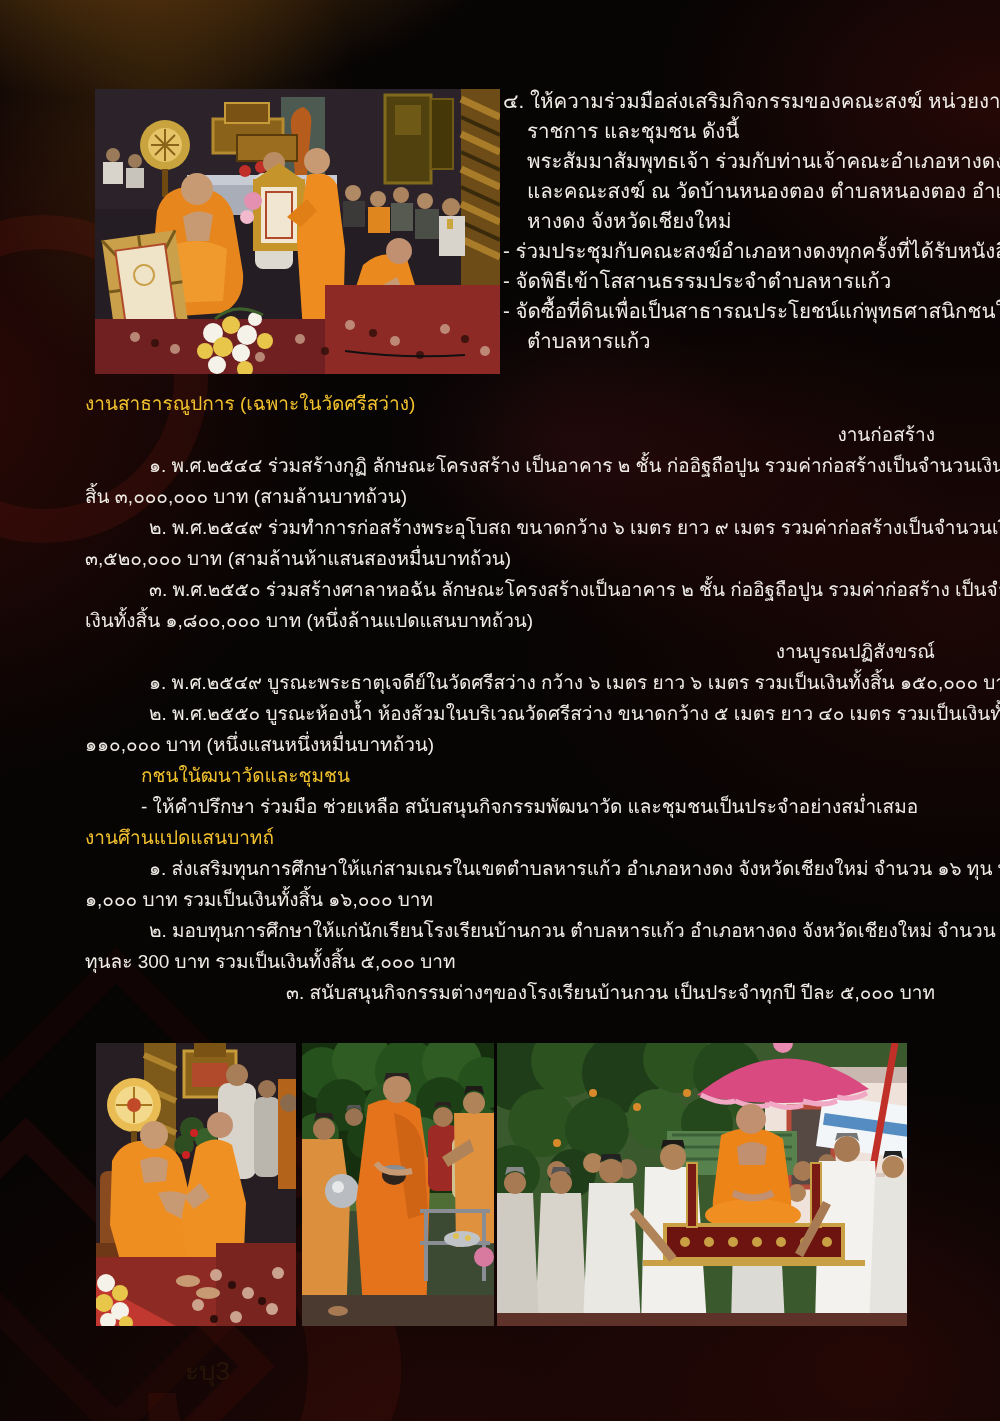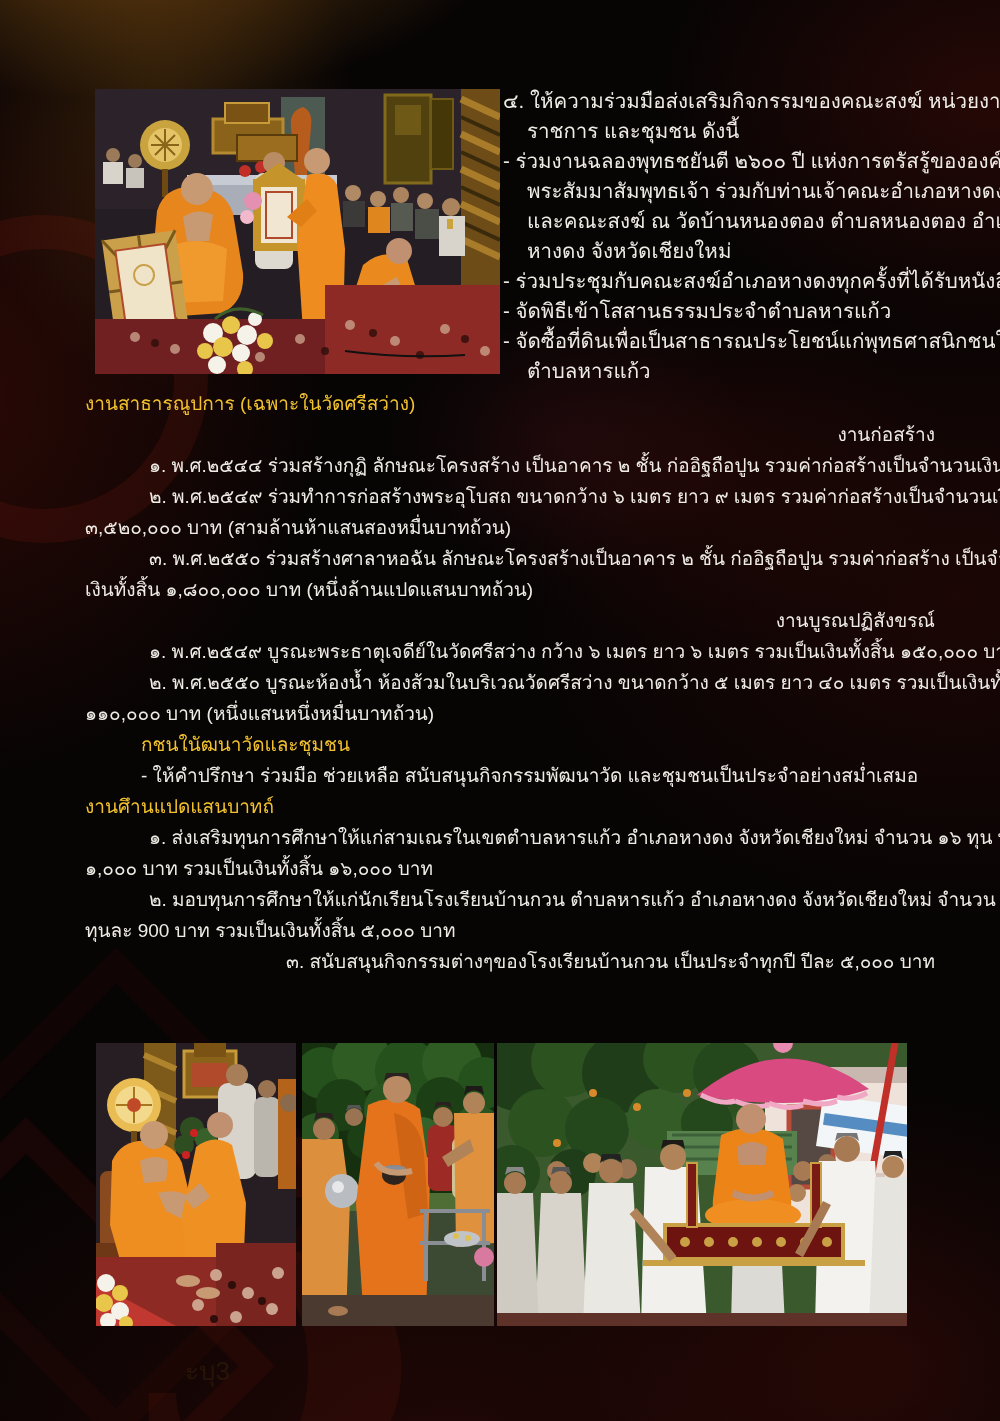--- a/index.html
+++ b/index.html
@@ -182,49 +182,49 @@
           <circle cx="150" cy="280" r="8" fill="#e8c64a"></circle>
         <path d="M120 230 q20 -18 48 -4" stroke="#3e5e2a" stroke-width="3" fill="none"></path>
       </g>
       <path d="M250 262 q60 8 120 4" stroke="#111" stroke-width="2" fill="none"></path>
     </svg>
   </div>
 
   <div class="intro-col">
       <div class="ln ind-0">๔. ให้ความร่วมมือส่งเสริมกิจกรรมของคณะสงฆ์ หน่วยงาน</div>
       <div class="ln ind-1">ราชการ และชุมชน ดังนี้</div>
-      <div class="ln ind-0">- ร่วมงานฉลองพุทธชยันตี ๒๖๐๐ ปี แห่งการตรัสรู้ขององค์</div>
       <div class="ln ind-1">พระสัมมาสัมพุทธเจ้า ร่วมกับท่านเจ้าคณะอำเภอหางดง</div>
       <div class="ln ind-1">และคณะสงฆ์ ณ วัดบ้านหนองตอง ตำบลหนองตอง อำเภอ</div>
       <div class="ln ind-1">หางดง จังหวัดเชียงใหม่</div>
       <div class="ln ind-0">- ร่วมประชุมกับคณะสงฆ์อำเภอหางดงทุกครั้งที่ได้รับหนังสือ</div>
       <div class="ln ind-0">- จัดพิธีเข้าโสสานธรรมประจำตำบลหารแก้ว</div>
       <div class="ln ind-0">- จัดซื้อที่ดินเพื่อเป็นสาธารณประโยชน์แก่พุทธศาสนิกชนใน</div>
       <div class="ln ind-1">ตำบลหารแก้ว</div>
     </div>
 
   <div class="body-col">
       <div class="ln ind-0 gold">งานสาธารณูปการ (เฉพาะในวัดศรีสว่าง)</div>
       <div class="ln ind-2">งานก่อสร้าง</div>
       <div class="ln ind-2">๑. พ.ศ.๒๕๔๔ ร่วมสร้างกุฏิ ลักษณะโครงสร้าง เป็นอาคาร ๒ ชั้น ก่ออิฐถือปูน รวมค่าก่อสร้างเป็นจำนวนเงินทั้ง</div>
+      <div class="ln ind-0">สิ้น ๓,๐๐๐,๐๐๐ บาท (สามล้านบาทถ้วน)</div>
       <div class="ln ind-2">๒. พ.ศ.๒๕๔๙ ร่วมทำการก่อสร้างพระอุโบสถ ขนาดกว้าง ๖ เมตร ยาว ๙ เมตร รวมค่าก่อสร้างเป็นจำนวนเงินทั้งสิ้น</div>
       <div class="ln ind-0">๓,๕๒๐,๐๐๐ บาท (สามล้านห้าแสนสองหมื่นบาทถ้วน)</div>
       <div class="ln ind-2">๓. พ.ศ.๒๕๕๐ ร่วมสร้างศาลาหอฉัน ลักษณะโครงสร้างเป็นอาคาร ๒ ชั้น ก่ออิฐถือปูน รวมค่าก่อสร้าง เป็นจำนวน</div>
       <div class="ln ind-0">เงินทั้งสิ้น ๑,๘๐๐,๐๐๐ บาท (หนึ่งล้านแปดแสนบาทถ้วน)</div>
       <div class="ln ind-2">งานบูรณปฏิสังขรณ์</div>
       <div class="ln ind-2">๑. พ.ศ.๒๕๔๙ บูรณะพระธาตุเจดีย์ในวัดศรีสว่าง กว้าง ๖ เมตร ยาว ๖ เมตร รวมเป็นเงินทั้งสิ้น ๑๕๐,๐๐๐ บาท</div>
       <div class="ln ind-2">๒. พ.ศ.๒๕๕๐ บูรณะห้องน้ำ ห้องส้วมในบริเวณวัดศรีสว่าง ขนาดกว้าง ๕ เมตร ยาว ๔๐ เมตร รวมเป็นเงินทั้งสิ้น</div>
       <div class="ln ind-0">๑๑๐,๐๐๐ บาท (หนึ่งแสนหนึ่งหมื่นบาทถ้วน)</div>
       <div class="ln ind-1 gold">กชนในัฒนาวัดและชุมชน</div>
       <div class="ln ind-1">- ให้คำปรึกษา ร่วมมือ ช่วยเหลือ สนับสนุนกิจกรรมพัฒนาวัด และชุมชนเป็นประจำอย่างสม่ำเสมอ</div>
       <div class="ln ind-0 gold">งานศึานแปดแสนบาทถ์</div>
       <div class="ln ind-2">๑. ส่งเสริมทุนการศึกษาให้แก่สามเณรในเขตตำบลหารแก้ว อำเภอหางดง จังหวัดเชียงใหม่ จำนวน ๑๖ ทุน ทุนละ</div>
       <div class="ln ind-0">๑,๐๐๐ บาท รวมเป็นเงินทั้งสิ้น ๑๖,๐๐๐ บาท</div>
       <div class="ln ind-2">๒. มอบทุนการศึกษาให้แก่นักเรียนโรงเรียนบ้านกวน ตำบลหารแก้ว อำเภอหางดง จังหวัดเชียงใหม่ จำนวน ๑๐ ทุน</div>
-      <div class="ln ind-0">ทุนละ 900 บาท รวมเป็นเงินทั้งสิ้น ๕,๐๐๐ บาท</div>
+      <div class="ln ind-0">ทุนละ 300 บาท รวมเป็นเงินทั้งสิ้น ๕,๐๐๐ บาท</div>
       <div class="ln ind-2">๓. สนับสนุนกิจกรรมต่างๆของโรงเรียนบ้านกวน เป็นประจำทุกปี ปีละ ๕,๐๐๐ บาท</div>
     </div>
 
   <div class="photo" id="photo-b1">
     <svg width="200" height="283" viewBox="0 0 200 283">
       <rect width="200" height="283" fill="#261e23"></rect>
       <rect x="48" y="0" width="32" height="190" fill="#7d5a1a"></rect>
       <path d="M48 12 L80 26 M48 44 L80 58 M48 76 L80 90 M48 108 L80 122 M48 140 L80 154" stroke="#b0842c" stroke-width="6"></path>
 
       <circle cx="38" cy="62" r="27" fill="#e9bd53"></circle>

